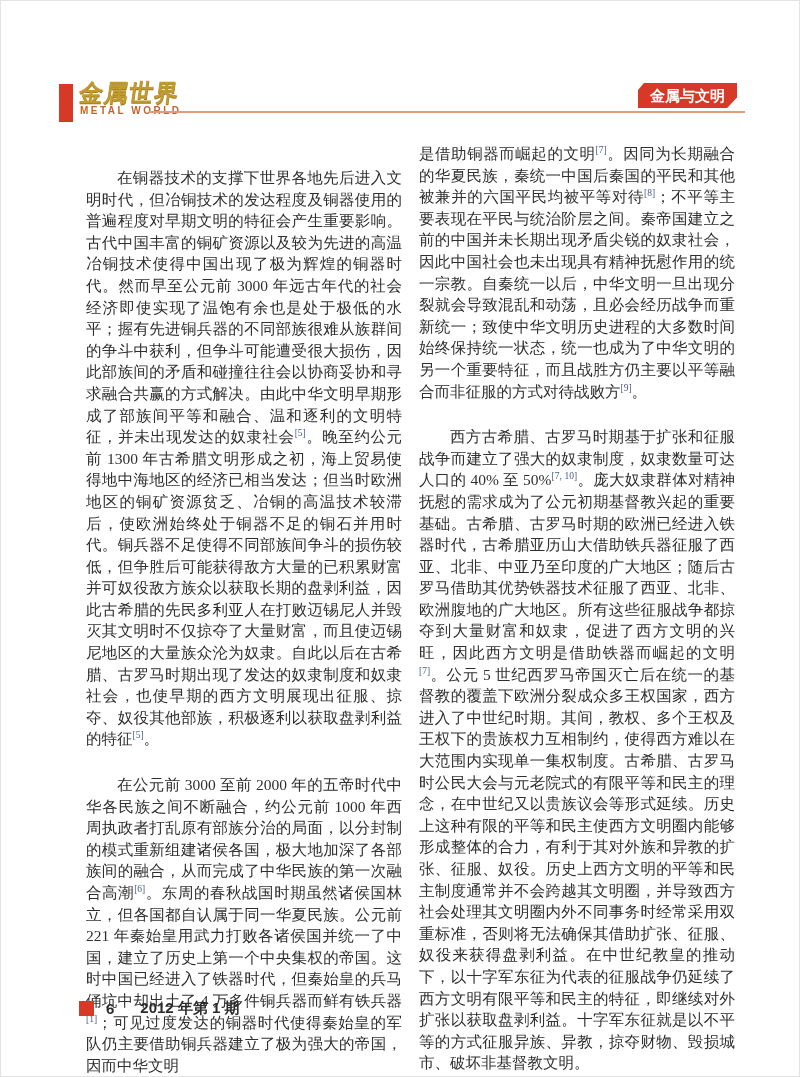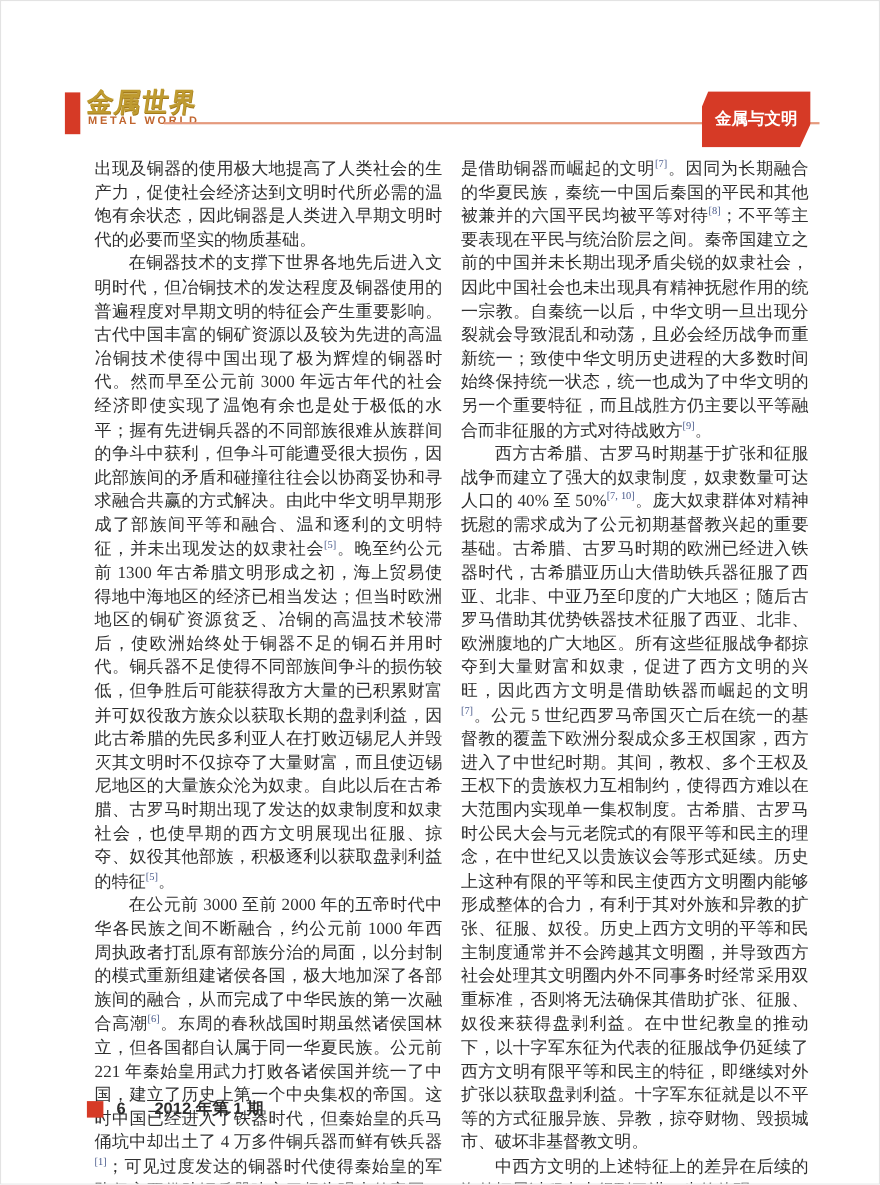--- a/index.html
+++ b/index.html
@@ -37,36 +37,36 @@
   }
   .header-line{
     position:absolute;left:148px;top:110px;width:596px;height:2px;
     background:var(--header-line);
   }
   .section-badge{
     position:absolute;right:62px;top:82px;height:25px;
     background:var(--brand-red);color:#fff;
     font-family:"Liberation Sans","DejaVu Sans",sans-serif;
     font-size:15px;font-weight:bold;line-height:25px;
-    padding:13px 12px;
+    padding:0 12px;
     clip-path:polygon(0 28%,6% 0,100% 0,100% 58%,90% 100%,0 100%);
     white-space:nowrap;
   }
   
   .article{
     position:absolute;left:85px;top:142px;width:649px;
     display:flex;gap:17px;
   }
   .col{
     width:316px;
     font-size:15.5px;line-height:21.6px;color:var(--text);
     text-align:justify;
   }
   .col p{margin:0;}
-  .col p.indent{text-indent:2em;}
+  .col p.indent{text-indent:2em;margin-top:24px;}
   sup.ref{
     color:var(--ref-blue);
     font-size:9.5px;line-height:0;vertical-align:super;
     font-family:"Liberation Serif","DejaVu Serif",serif;
   }
   
   .footer{
     position:absolute;left:78px;top:998px;
     display:flex;align-items:center;
     font-family:"Liberation Sans","DejaVu Sans",sans-serif;
@@ -81,21 +81,20 @@
 <div class="page">
 
   <div class="brand-block"></div>
   <div class="logo-cn">金属世界</div>
   <div class="logo-en">METAL WORLD</div>
   <div class="header-line"></div>
   <div class="section-badge">金属与文明</div>
 
   <div class="article">
     <div class="col">
-        <p class="">出现及铜器的使用极大地提高了人类社会的生产力，促使社会经济达到文明时代所必需的温饱有余状态，因此铜器是人类进入早期文明时代的必要而坚实的物质基础。</p>
         <p class="indent">在铜器技术的支撑下世界各地先后进入文明时代，但冶铜技术的发达程度及铜器使用的普遍程度对早期文明的特征会产生重要影响。古代中国丰富的铜矿资源以及较为先进的高温冶铜技术使得中国出现了极为辉煌的铜器时代。然而早至公元前 3000 年远古年代的社会经济即使实现了温饱有余也是处于极低的水平；握有先进铜兵器的不同部族很难从族群间的争斗中获利，但争斗可能遭受很大损伤，因此部族间的矛盾和碰撞往往会以协商妥协和寻求融合共赢的方式解决。由此中华文明早期形成了部族间平等和融合、温和逐利的文明特征，并未出现发达的奴隶社会<sup class="ref">[5]</sup>。晚至约公元前 1300 年古希腊文明形成之初，海上贸易使得地中海地区的经济已相当发达；但当时欧洲地区的铜矿资源贫乏、冶铜的高温技术较滞后，使欧洲始终处于铜器不足的铜石并用时代。铜兵器不足使得不同部族间争斗的损伤较低，但争胜后可能获得敌方大量的已积累财富并可奴役敌方族众以获取长期的盘剥利益，因此古希腊的先民多利亚人在打败迈锡尼人并毁灭其文明时不仅掠夺了大量财富，而且使迈锡尼地区的大量族众沦为奴隶。自此以后在古希腊、古罗马时期出现了发达的奴隶制度和奴隶社会，也使早期的西方文明展现出征服、掠夺、奴役其他部族，积极逐利以获取盘剥利益的特征<sup class="ref">[5]</sup>。</p>
         <p class="indent">在公元前 3000 至前 2000 年的五帝时代中华各民族之间不断融合，约公元前 1000 年西周执政者打乱原有部族分治的局面，以分封制的模式重新组建诸侯各国，极大地加深了各部族间的融合，从而完成了中华民族的第一次融合高潮<sup class="ref">[6]</sup>。东周的春秋战国时期虽然诸侯国林立，但各国都自认属于同一华夏民族。公元前 221 年秦始皇用武力打败各诸侯国并统一了中国，建立了历史上第一个中央集权的帝国。这时中国已经进入了铁器时代，但秦始皇的兵马俑坑中却出土了 4 万多件铜兵器而鲜有铁兵器<sup class="ref">[1]</sup>；可见过度发达的铜器时代使得秦始皇的军队仍主要借助铜兵器建立了极为强大的帝国，因而中华文明</p>
       </div>
     <div class="col">
         <p class="">是借助铜器而崛起的文明<sup class="ref">[7]</sup>。因同为长期融合的华夏民族，秦统一中国后秦国的平民和其他被兼并的六国平民均被平等对待<sup class="ref">[8]</sup>；不平等主要表现在平民与统治阶层之间。秦帝国建立之前的中国并未长期出现矛盾尖锐的奴隶社会，因此中国社会也未出现具有精神抚慰作用的统一宗教。自秦统一以后，中华文明一旦出现分裂就会导致混乱和动荡，且必会经历战争而重新统一；致使中华文明历史进程的大多数时间始终保持统一状态，统一也成为了中华文明的另一个重要特征，而且战胜方仍主要以平等融合而非征服的方式对待战败方<sup class="ref">[9]</sup>。</p>
         <p class="indent">西方古希腊、古罗马时期基于扩张和征服战争而建立了强大的奴隶制度，奴隶数量可达人口的 40% 至 50%<sup class="ref">[7, 10]</sup>。庞大奴隶群体对精神抚慰的需求成为了公元初期基督教兴起的重要基础。古希腊、古罗马时期的欧洲已经进入铁器时代，古希腊亚历山大借助铁兵器征服了西亚、北非、中亚乃至印度的广大地区；随后古罗马借助其优势铁器技术征服了西亚、北非、欧洲腹地的广大地区。所有这些征服战争都掠夺到大量财富和奴隶，促进了西方文明的兴旺，因此西方文明是借助铁器而崛起的文明<sup class="ref">[7]</sup>。公元 5 世纪西罗马帝国灭亡后在统一的基督教的覆盖下欧洲分裂成众多王权国家，西方进入了中世纪时期。其间，教权、多个王权及王权下的贵族权力互相制约，使得西方难以在大范围内实现单一集权制度。古希腊、古罗马时公民大会与元老院式的有限平等和民主的理念，在中世纪又以贵族议会等形式延续。历史上这种有限的平等和民主使西方文明圈内能够形成整体的合力，有利于其对外族和异教的扩张、征服、奴役。历史上西方文明的平等和民主制度通常并不会跨越其文明圈，并导致西方社会处理其文明圈内外不同事务时经常采用双重标准，否则将无法确保其借助扩张、征服、奴役来获得盘剥利益。在中世纪教皇的推动下，以十字军东征为代表的征服战争仍延续了西方文明有限平等和民主的特征，即继续对外扩张以获取盘剥利益。十字军东征就是以不平等的方式征服异族、异教，掠夺财物、毁损城市、破坏非基督教文明。</p>
         <p class="indent">中西方文明的上述特征上的差异在后续的海外拓展过程中也得到了进一步的体现。</p>
       </div>
   </div>
 

